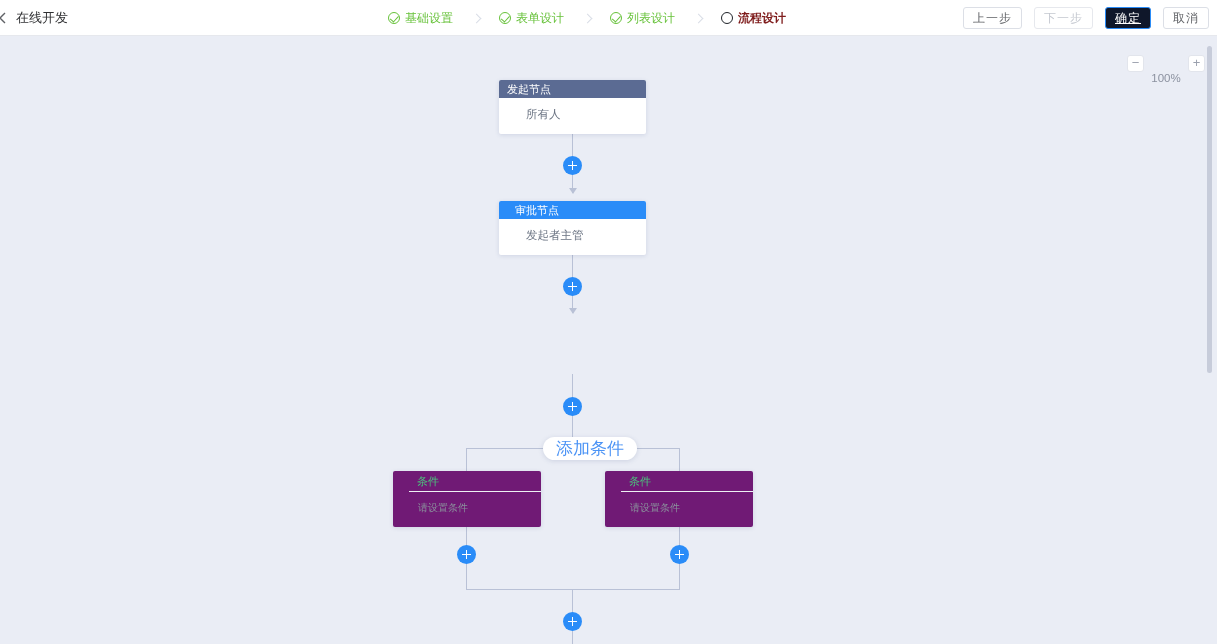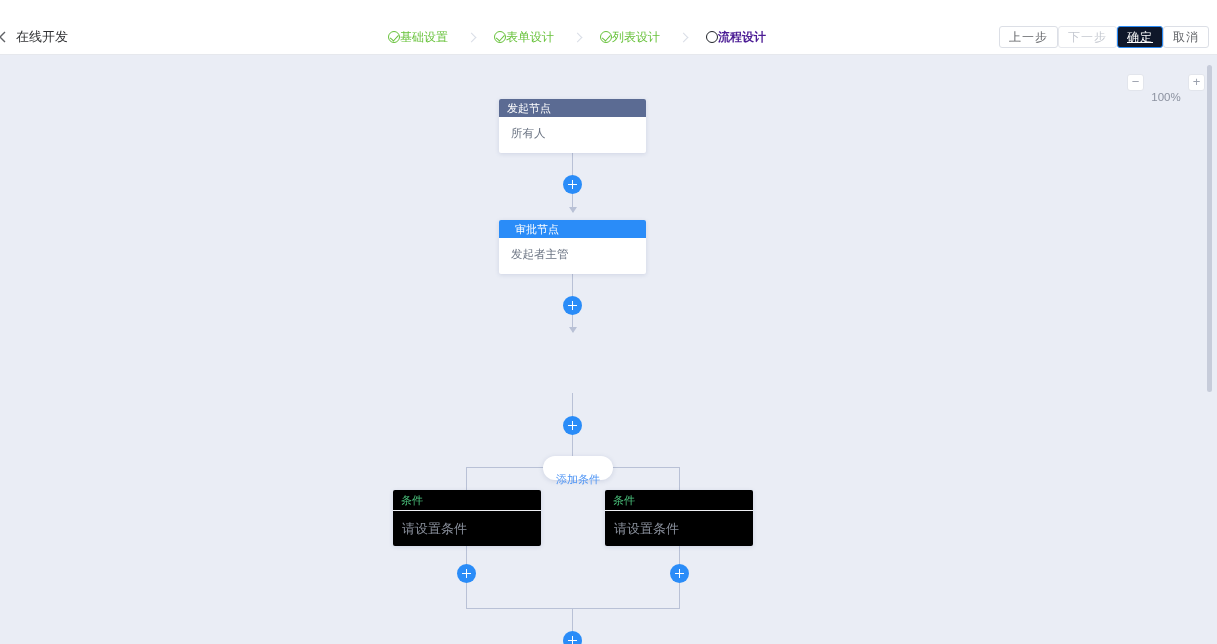--- a/index.html
+++ b/index.html
@@ -11,21 +11,20 @@
   }
 
   
   .topbar {
     position: relative;
     height: 36px;
     background: #ffffff;
     border-bottom: 1px solid #e6e8ed;
     display: flex;
     align-items: center;
-    margin-top: 19px;
   }
   .brand {
     display: flex;
     align-items: center;
     gap: 6px;
     padding-left: 0px;
     margin-left: -4px;
   }
   .back-arrow {
     width: 14px; height: 14px;
@@ -44,20 +43,21 @@
     position: absolute;
     left: 388px;
     top: 0;
     height: 36px;
     display: flex;
     align-items: center;
   }
   .step {
     display: flex;
     align-items: center;
+    gap: 5px;
     cursor: pointer;
     text-align: center;
   }
   .step-circle {
     width: 12px; height: 12px;
     border-radius: 50%;
     border: 1px solid #67c23a;
     position: relative;
     flex: none;
   }
@@ -70,21 +70,21 @@
     border-width: 0 1.2px 1.2px 0;
     transform: rotate(42deg);
   }
   .step-label {
     font-size: 12px;
     color: #67c23a;
     white-space: nowrap;
   }
   .step.current .step-circle { border-color: #1f2329; }
   .step.current .step-circle::after { display: none; }
-  .step.current .step-label { color: #4c1d95; font-weight: bold; }
+  .step.current .step-label { color: #7f1d1d; font-weight: bold; }
   .step-sep {
     width: 46px;
     display: flex;
     align-items: center;
     justify-content: center;
     color: #d8dce5;
     font-size: 13px;
     user-select: none;
   }
   .chev {
@@ -95,21 +95,21 @@
     transform: rotate(45deg);
   }
 
   
   .topbtns {
     position: absolute;
     right: 8px; top: 0;
     height: 36px;
     display: flex;
     align-items: center;
-    gap: 0;
+    gap: 12px;
   }
   .btn {
     height: 22px;
     min-width: 44px;
     padding: 0 9px;
     font-size: 12px;
     border-radius: 3px;
     border: 1px solid #dcdfe6;
     background: #ffffff;
     color: #606266;
@@ -198,50 +198,51 @@
     padding: 0 8px;
     font-size: 11px;
     color: #ffffff;
     white-space: nowrap;
     overflow: hidden;
   }
   .node-head.start { background: #5b6b93; }
   .node-head.blue  { background: #2a8cf8; padding-left: 16px; }
   .node-body {
     height: 36px;
-    padding: 9px 9px 0 12px;
+    padding: 9px 9px 0 27px;
     font-size: 11.5px;
     color: #6a7382;
     white-space: nowrap;
     overflow: hidden;
   }
 
   
   .cond {
     position: absolute;
     width: 148px;
-    background: #000000;
+    background: #701a75;
     border-radius: 2px;
     box-shadow: 0 1px 4px rgba(70,90,140,0.16);
     overflow: hidden;
     cursor: pointer;
+    padding-left: 16px;
   }
   .cond-head {
     height: 21px;
     line-height: 21px;
     padding: 0 8px;
     font-size: 11px;
     color: #4bc47d;
     border-bottom: 1px solid #eef0f4;
     white-space: nowrap;
   }
   .cond-body {
     height: 35px;
     padding: 9px 9px 0 9px;
-    font-size: 13px;
+    font-size: 10px;
     color: #8a909c;
     white-space: nowrap;
   }
 
   
   .vline {
     position: absolute;
     width: 1px;
     background: #b9c1d6;
   }
@@ -271,25 +272,25 @@
     content: "";
     position: absolute;
     background: #ffffff;
   }
   .plus::before { left: 5px; top: 9px; width: 9px; height: 1.4px; }
   .plus::after  { left: 8.8px; top: 5.2px; width: 1.4px; height: 9px; }
 
   .addcond {
     position: absolute;
     height: 23px;
-    padding: 12px 13px;
+    padding: 0 13px;
     line-height: 23px;
     background: #ffffff;
     color: #4b93f5;
-    font-size: 11px;
+    font-size: 17px;
     border-radius: 12px;
     box-shadow: 0 1px 5px rgba(70,90,140,0.18);
     cursor: pointer;
     white-space: nowrap;
     z-index: 12;
     text-align: right;
   }
 </style>
 </head>
 <body>

